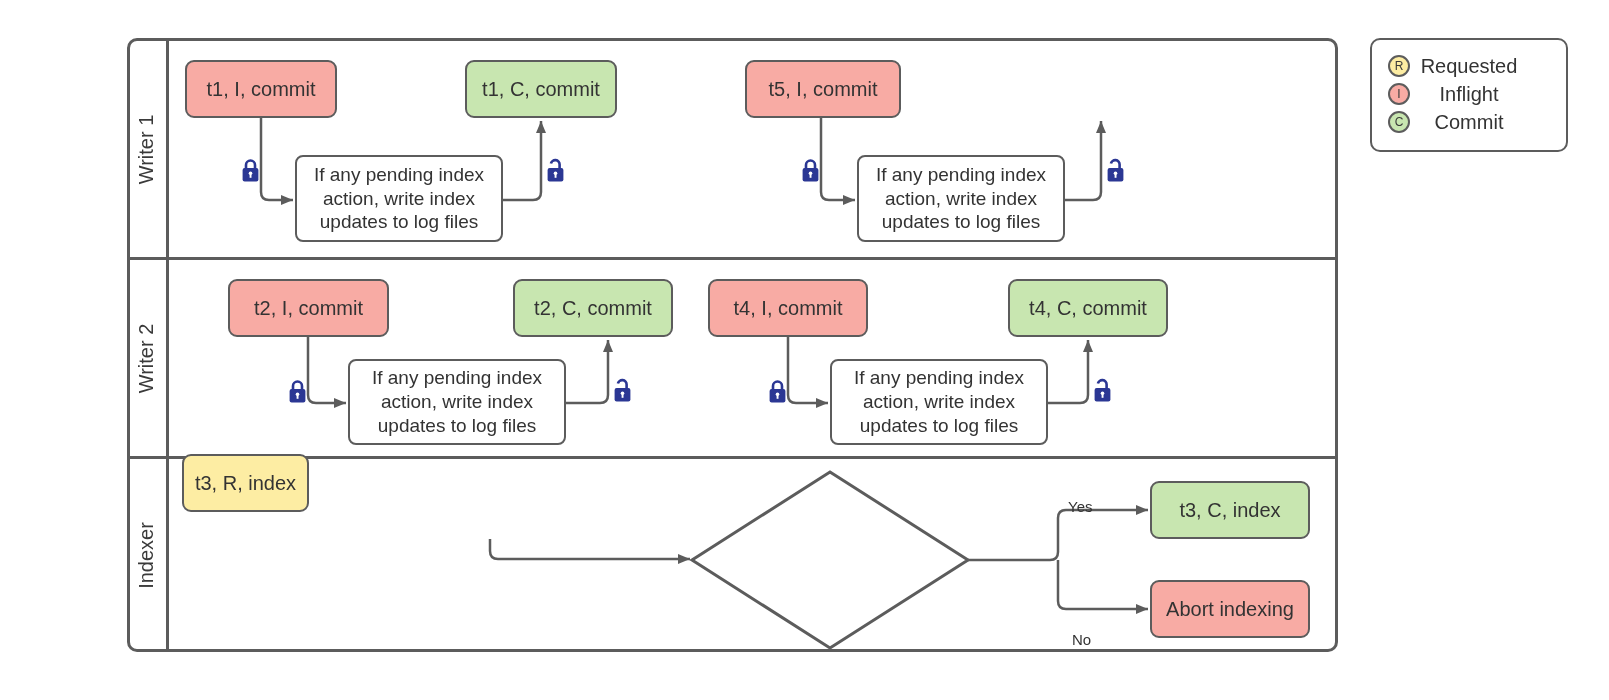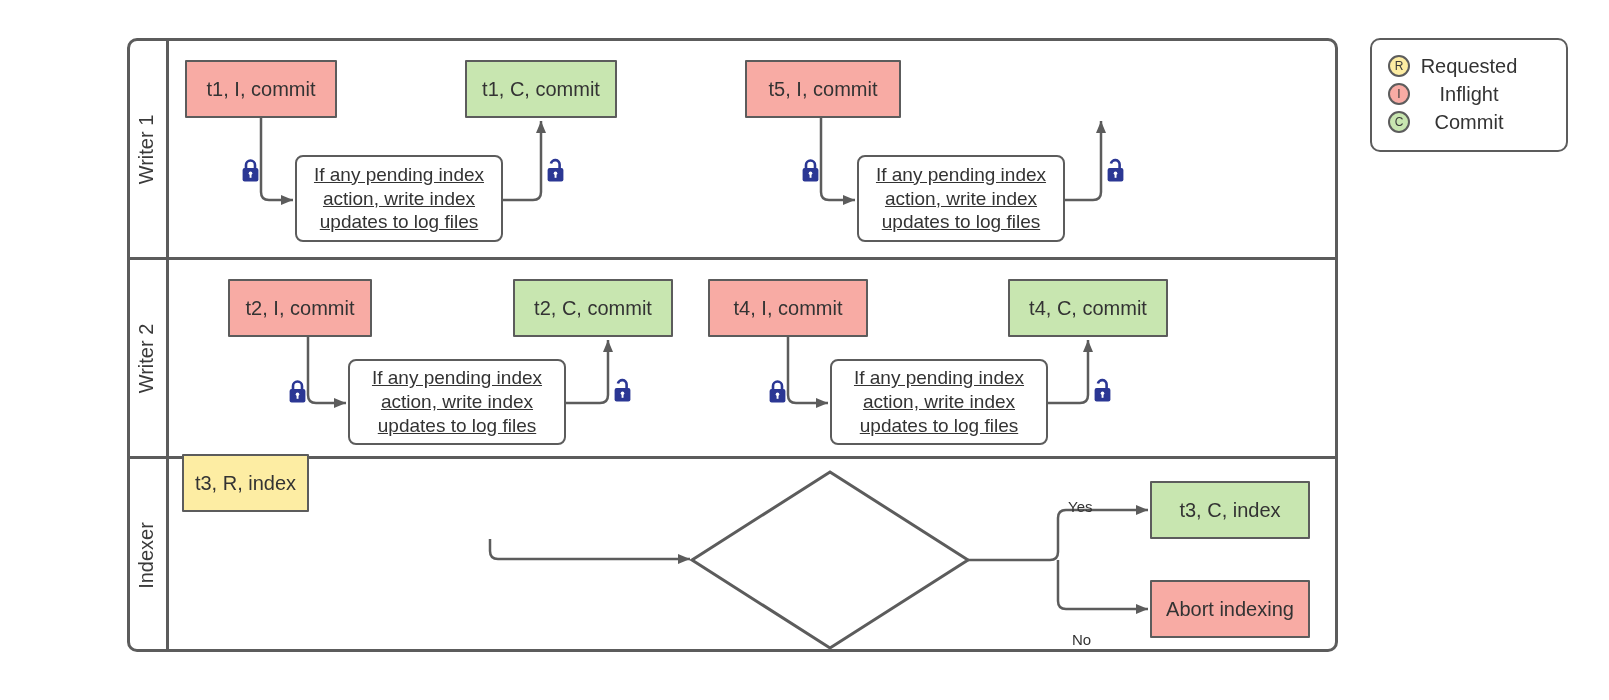--- a/index.html
+++ b/index.html
@@ -17,26 +17,26 @@
   
   .frame{position:absolute;left:127px;top:38px;width:1211px;height:614px;
          border:3px solid var(--c-stroke);border-radius:10px;background:transparent;}
   .divider-h{position:absolute;left:127px;width:1211px;height:3px;background:var(--c-stroke);}
   .divider-v{position:absolute;left:166px;top:38px;width:3px;height:614px;background:var(--c-stroke);}
   .lane-label{position:absolute;width:120px;text-align:center;font-size:20px;color:#3a3a3a;
               transform:rotate(-90deg);transform-origin:center center;white-space:nowrap;}
 
   
   .box{position:absolute;display:flex;align-items:center;justify-content:center;
-       border:2.5px solid var(--c-stroke);border-radius:1px;font-size:20px;
+       border:2.5px solid var(--c-stroke);border-radius:9px;font-size:20px;
        text-align:center;color:var(--c-text);line-height:1.25;background:#fff;}
   .inflight{background:var(--c-inflight);}
   .commit{background:var(--c-commit);}
   .requested{background:var(--c-requested);}
-  .cond{border-radius:8px;font-size:19px;padding:4px 8px;text-decoration:underline;}
+  .cond{border-radius:8px;font-size:19px;padding:4px 8px;}
   .small{height:58px;}
 
   .decision-label{position:absolute;left:705px;top:522px;width:250px;text-align:center;
                   font-size:19px;line-height:1.28;color:var(--c-text);}
   .edge-label{position:absolute;font-size:15px;color:var(--c-text);margin-top:19px;}
 
   
   svg.layer{position:absolute;left:0;top:0;width:1609px;height:700px;pointer-events:none;}
   .connector{fill:none;stroke:var(--c-stroke);stroke-width:2.5px;}
   .diamond{fill:#ffffff;stroke:var(--c-stroke);stroke-width:3px;}
@@ -95,21 +95,21 @@
   <div class="lane-label" style="left:86px;top:138px;">Writer 1</div>
   <div class="lane-label" style="left:86px;top:347px;">Writer 2</div>
   <div class="lane-label" style="left:86px;top:544px;">Indexer</div>
 
   <div class="box inflight small" style="left:185px;top:60px;width:152px;">t1, I, commit</div>
   <div class="box cond" style="left:295px;top:155px;width:208px;height:87px;">If any pending index action, write index updates to log files</div>
   <div class="box commit small" style="left:465px;top:60px;width:152px;">t1, C, commit</div>
   <div class="box inflight small" style="left:745px;top:60px;width:156px;text-align:right;">t5, I, commit</div>
   <div class="box cond" style="left:857px;top:155px;width:208px;height:87px;">If any pending index action, write index updates to log files</div>
 
-  <div class="box inflight small" style="left:228px;top:279px;width:144px;">t2, I, commit</div>
+  <div class="box inflight small" style="left:228px;top:279px;width:161px;">t2, I, commit</div>
   <div class="box cond" style="left:348px;top:359px;width:218px;height:86px;">If any pending index action, write index updates to log files</div>
   <div class="box commit small" style="left:513px;top:279px;width:160px;">t2, C, commit</div>
   <div class="box inflight small" style="left:708px;top:279px;width:160px;">t4, I, commit</div>
   <div class="box cond" style="left:830px;top:359px;width:218px;height:86px;">If any pending index action, write index updates to log files</div>
   <div class="box commit small" style="left:1008px;top:279px;width:160px;">t4, C, commit</div>
 
   <div class="box requested small" style="left:182px;top:454px;width:127px;">t3, R, index</div>
   <div class="edge-label" style="left:1068px;top:479px;">Yes</div>
   <div class="edge-label" style="left:1072px;top:612px;">No</div>
   <div class="box commit small" style="left:1150px;top:481px;width:160px;">t3, C, index</div>

